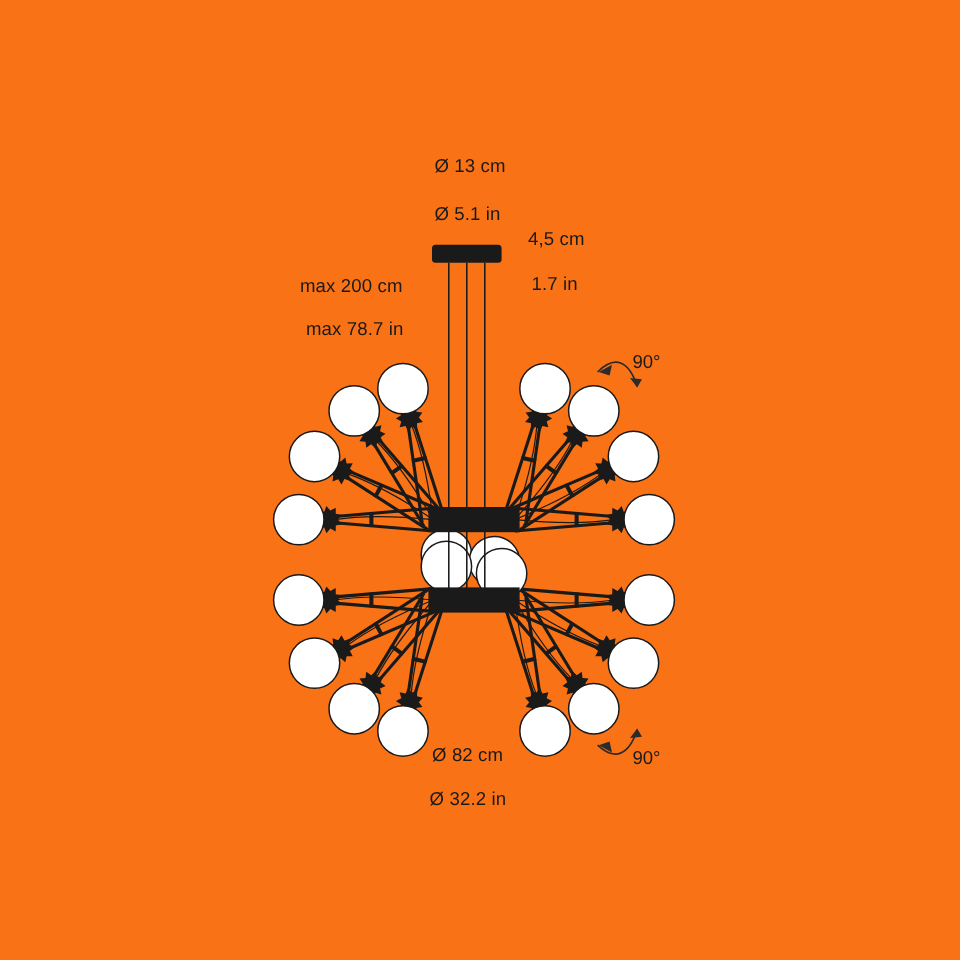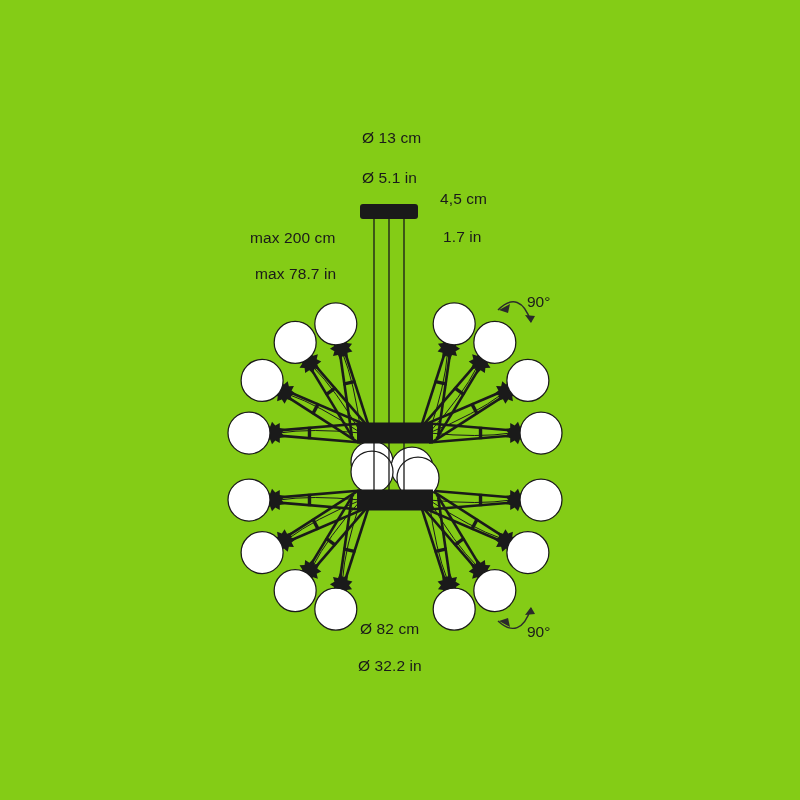--- a/index.html
+++ b/index.html
@@ -10,21 +10,21 @@
   body {
     width: 800px;
     height: 800px;
     overflow: hidden;
     font-family: "Liberation Sans", sans-serif;
   }
   #drawing-root {
     position: relative;
     width: 800px;
     height: 800px;
-    background: #84cc16;
+    background: #f97316;
   }
   svg#fixture-svg {
     position: absolute;
     left: 0;
     top: 0;
     width: 800px;
     height: 800px;
     display: block;
   }
   .dim-text {

